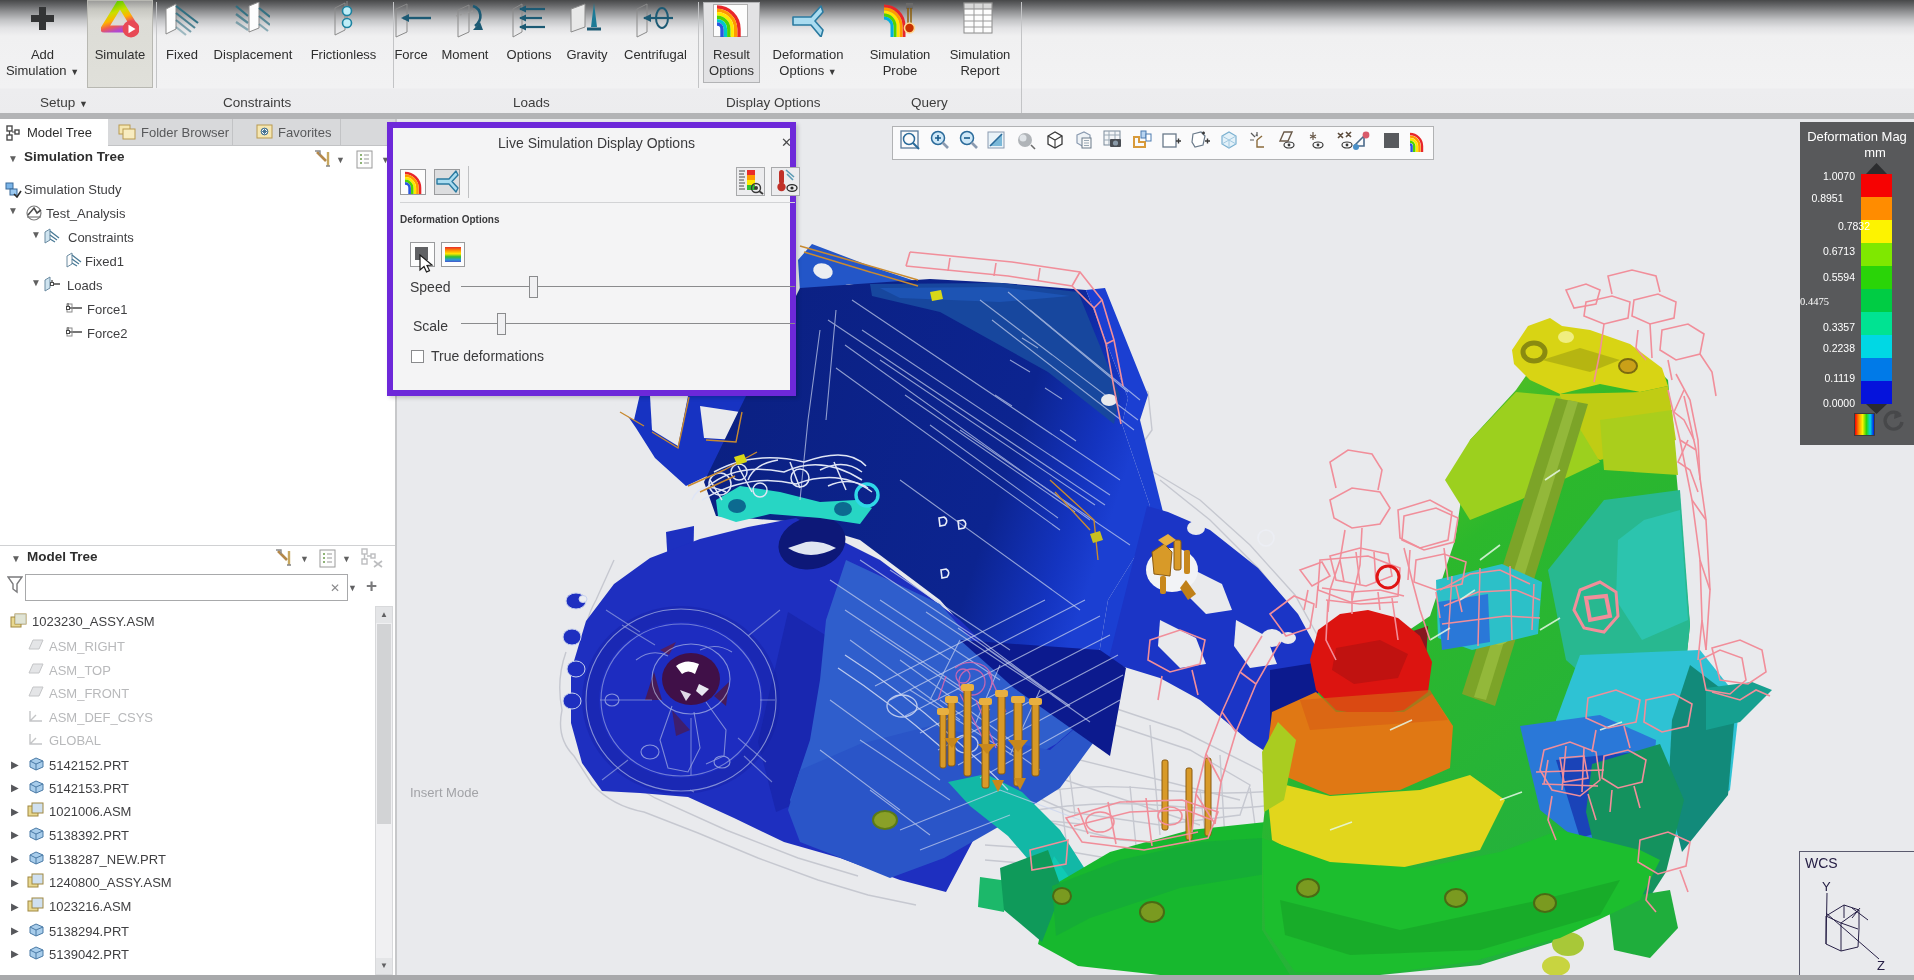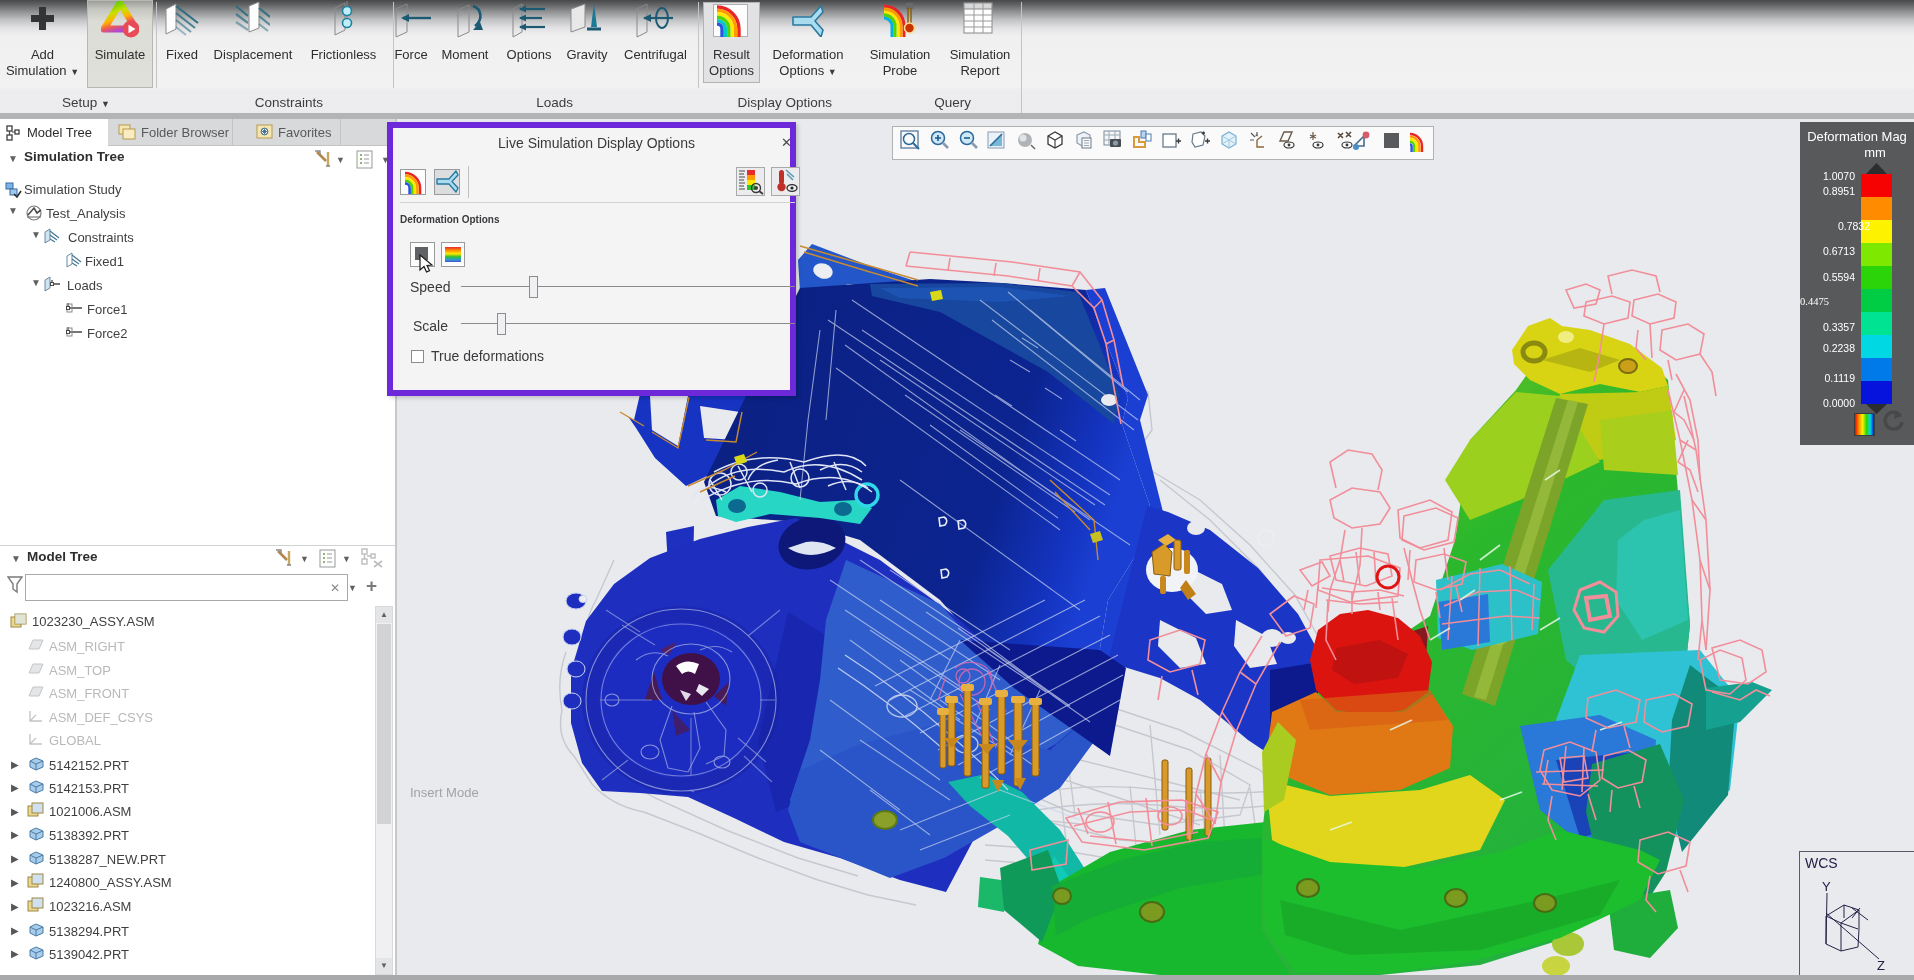--- a/index.html
+++ b/index.html
@@ -4,21 +4,21 @@
 <style>
   * { margin:0; padding:0; box-sizing:border-box; }
   html,body { width:1914px; height:980px; overflow:hidden; font-family:"Liberation Sans", sans-serif; }
   .abs { position:absolute; }
   #stage { position:relative; width:1914px; height:980px; background:#e9eaed; }
   
   #ribbon { left:0; top:0; width:1914px; height:115px;
     background:linear-gradient(to bottom,#474849 0,#646567 5px,#929395 12px,#c2c3c5 20px,#e2e2e4 28px,#f0f0f1 36px,#f2f2f3 88px,#ededef 89px,#ececee 115px);
   }
   .rlabel { position:absolute; top:47px; font-size:13px; color:#2e2e2e; text-align:center; line-height:16px; white-space:nowrap; }
-  .rgroup { position:absolute; top:95px; font-size:13.5px; color:#3c3c3c; text-align:right; white-space:nowrap; }
+  .rgroup { position:absolute; top:95px; font-size:13.5px; color:#3c3c3c; text-align:left; white-space:nowrap; }
   .vsep { position:absolute; top:2px; width:1px; height:86px; background:#c3c4c6; }
   .dropdn { color:#3c3c3c; font-size:9px; }
   
   #tabstrip { left:0; top:113px; width:1914px; height:6px; background:#b3b4b6; }
   
   #leftpanel { left:0; top:119px; width:397px; height:856px; background:#ffffff; border-right:2px solid #c7c8ca; }
   .tabbar { position:absolute; left:0; top:0; width:395px; height:27px; background:#d8d9db; border-bottom:1px solid #c2c3c5; }
   .tab { position:absolute; top:0; height:27px; font-size:13px; color:#58595b; padding-top:6px; }
   .treerow { position:absolute; font-size:13px; color:#3f3f41; white-space:nowrap; }
   .gray { color:#b8b9bb; }
@@ -971,21 +971,21 @@
       <rect x="0" y="80" width="31" height="23" fill="#7fe800"></rect>
       <rect x="0" y="103" width="31" height="23" fill="#2ad408"></rect>
       <rect x="0" y="126" width="31" height="23" fill="#00cc44"></rect>
       <rect x="0" y="149" width="31" height="23" fill="#00e392"></rect>
       <rect x="0" y="172" width="31" height="23" fill="#00d8e4"></rect>
       <rect x="0" y="195" width="31" height="23" fill="#007ae8"></rect>
       <rect x="0" y="218" width="31" height="23" fill="#0513dc"></rect>
       <path d="M15.5 251 L26 241 L5 241 Z" fill="#2c2d2f"></path>
     </svg>
     <div class="abs" style="left:0;top:48px;width:55px;text-align:right;font-size:10.5px;">1.0070</div>
-    <div class="abs" style="left:0;top:63px;width:55px;text-align:right;font-size:10.5px;">0.8951</div>
+    <div class="abs" style="left:0;top:70px;width:55px;text-align:center;font-size:10.5px;">0.8951</div>
     <div class="abs" style="left:15px;top:98px;width:55px;text-align:right;font-size:10.5px;">0.7832</div>
     <div class="abs" style="left:0;top:123px;width:55px;text-align:right;font-size:10.5px;">0.6713</div>
     <div class="abs" style="left:0;top:149px;width:55px;text-align:right;font-size:10.5px;">0.5594</div>
     <div class="abs" style="left:0;top:174px;width:55px;text-align:left;font-size:10.5px;font-family:Liberation Serif, serif;">0.4475</div>
     <div class="abs" style="left:0;top:199px;width:55px;text-align:right;font-size:10.5px;">0.3357</div>
     <div class="abs" style="left:0;top:220px;width:55px;text-align:right;font-size:10.5px;">0.2238</div>
     <div class="abs" style="left:0;top:250px;width:55px;text-align:right;font-size:10.5px;">0.1119</div>
     <div class="abs" style="left:0;top:275px;width:55px;text-align:right;font-size:10.5px;">0.0000</div>
     <div class="abs" style="left:54px;top:291px;width:21px;height:23px;background:linear-gradient(to right,#f60202,#ff8c00,#fdf300,#2ad408,#00d8e4,#0513dc);border:1px solid #3a3b3d;"></div>
     <svg class="abs" style="left:82px;top:288px;" width="22" height="24" viewBox="0 0 22 24">

